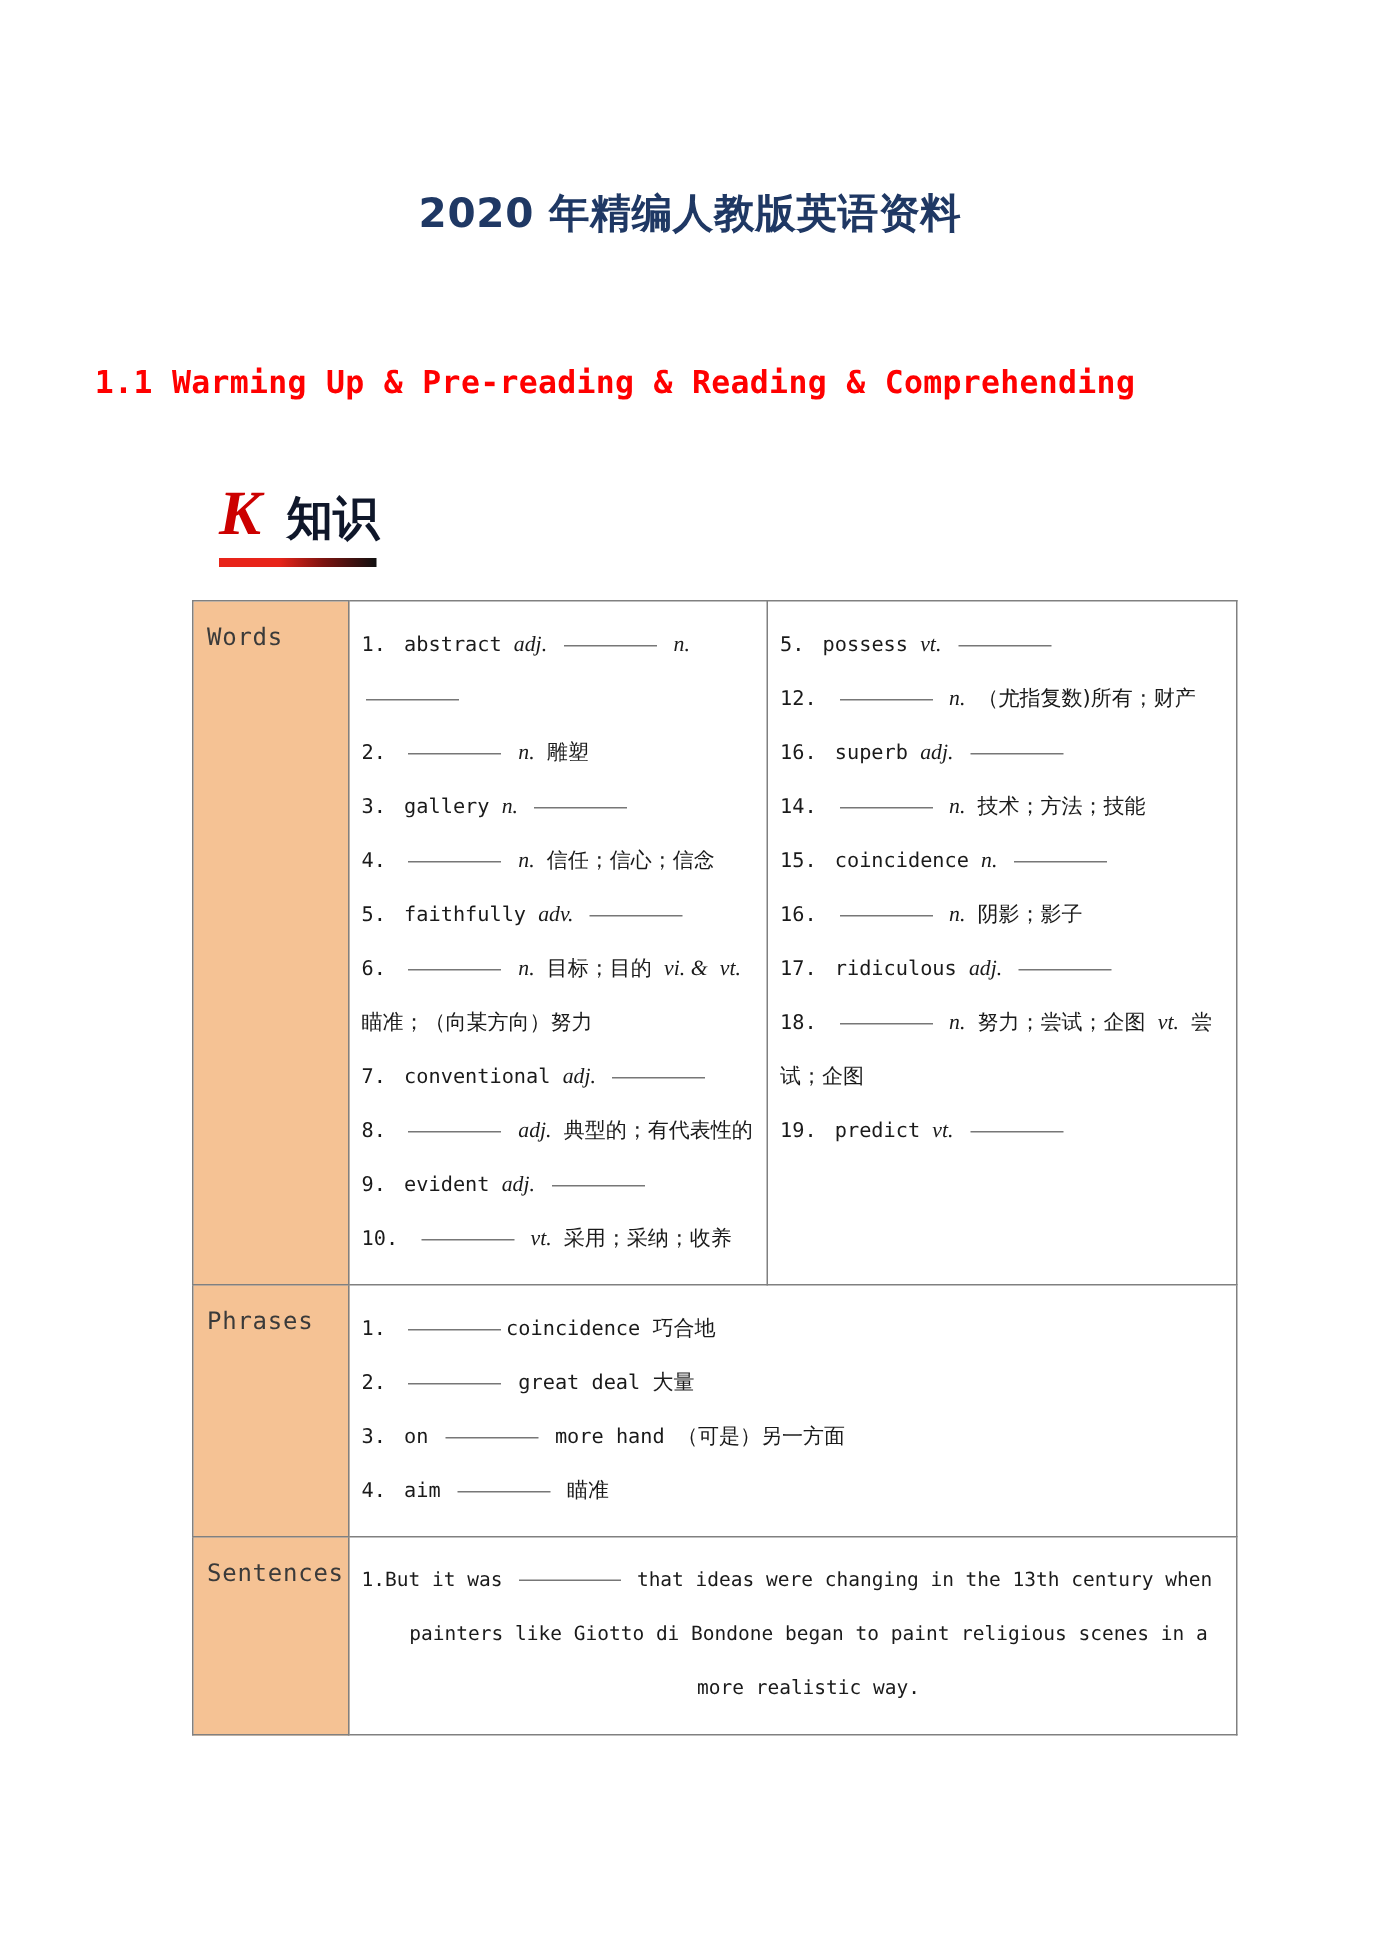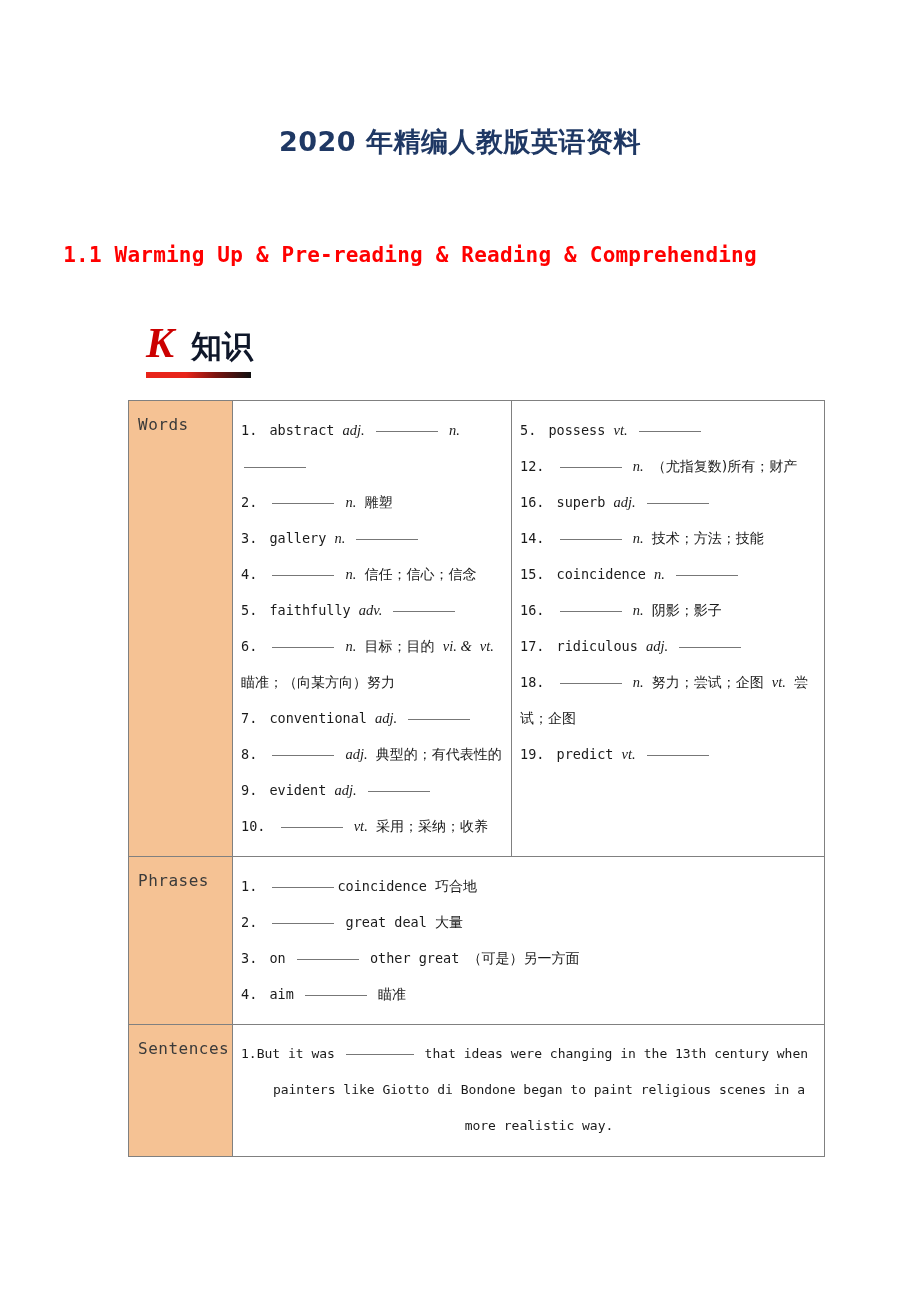--- a/index.html
+++ b/index.html
@@ -345,21 +345,21 @@
           <span class="num">2.</span>
           <span class="blank"></span>
           <span>great deal</span>
           <span class="cn">大量</span>
         </div>
 
         <div class="item">
           <span class="num">3.</span>
           <span>on</span>
           <span class="blank"></span>
-          <span>other great</span>
+          <span>more hand</span>
           <span class="cn">（可是）另一方面</span>
         </div>
 
         <div class="item">
           <span class="num">4.</span>
           <span>aim</span>
           <span class="blank"></span>
           <span class="cn">瞄准</span>
         </div>
 

